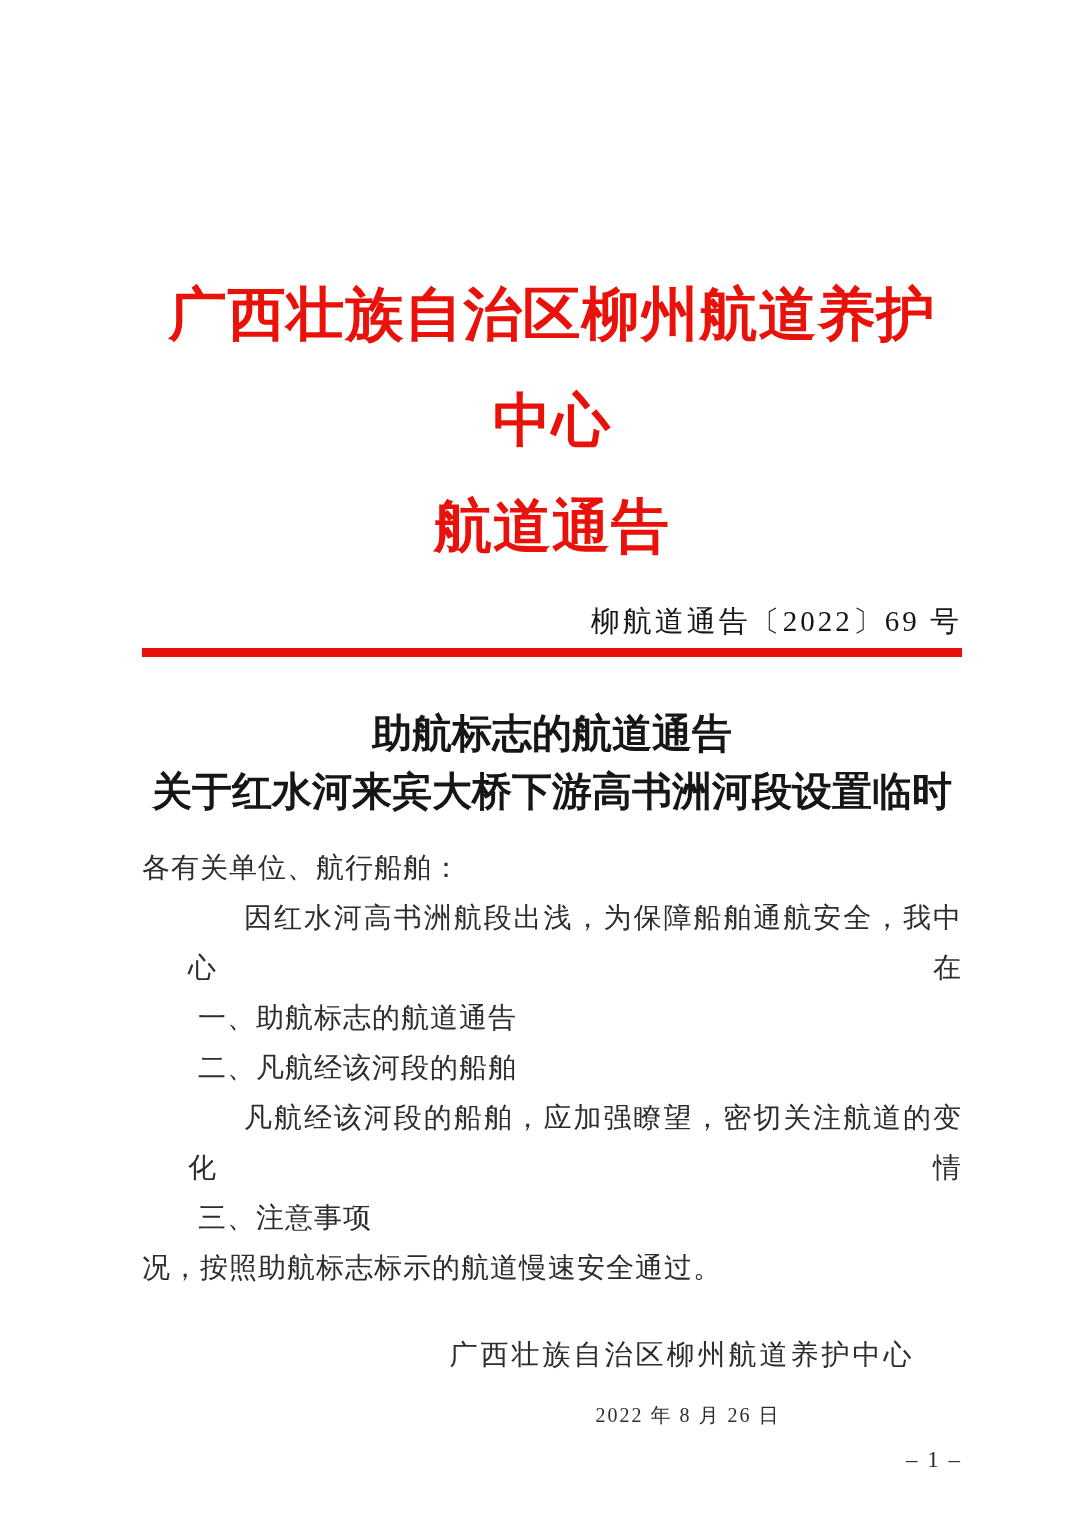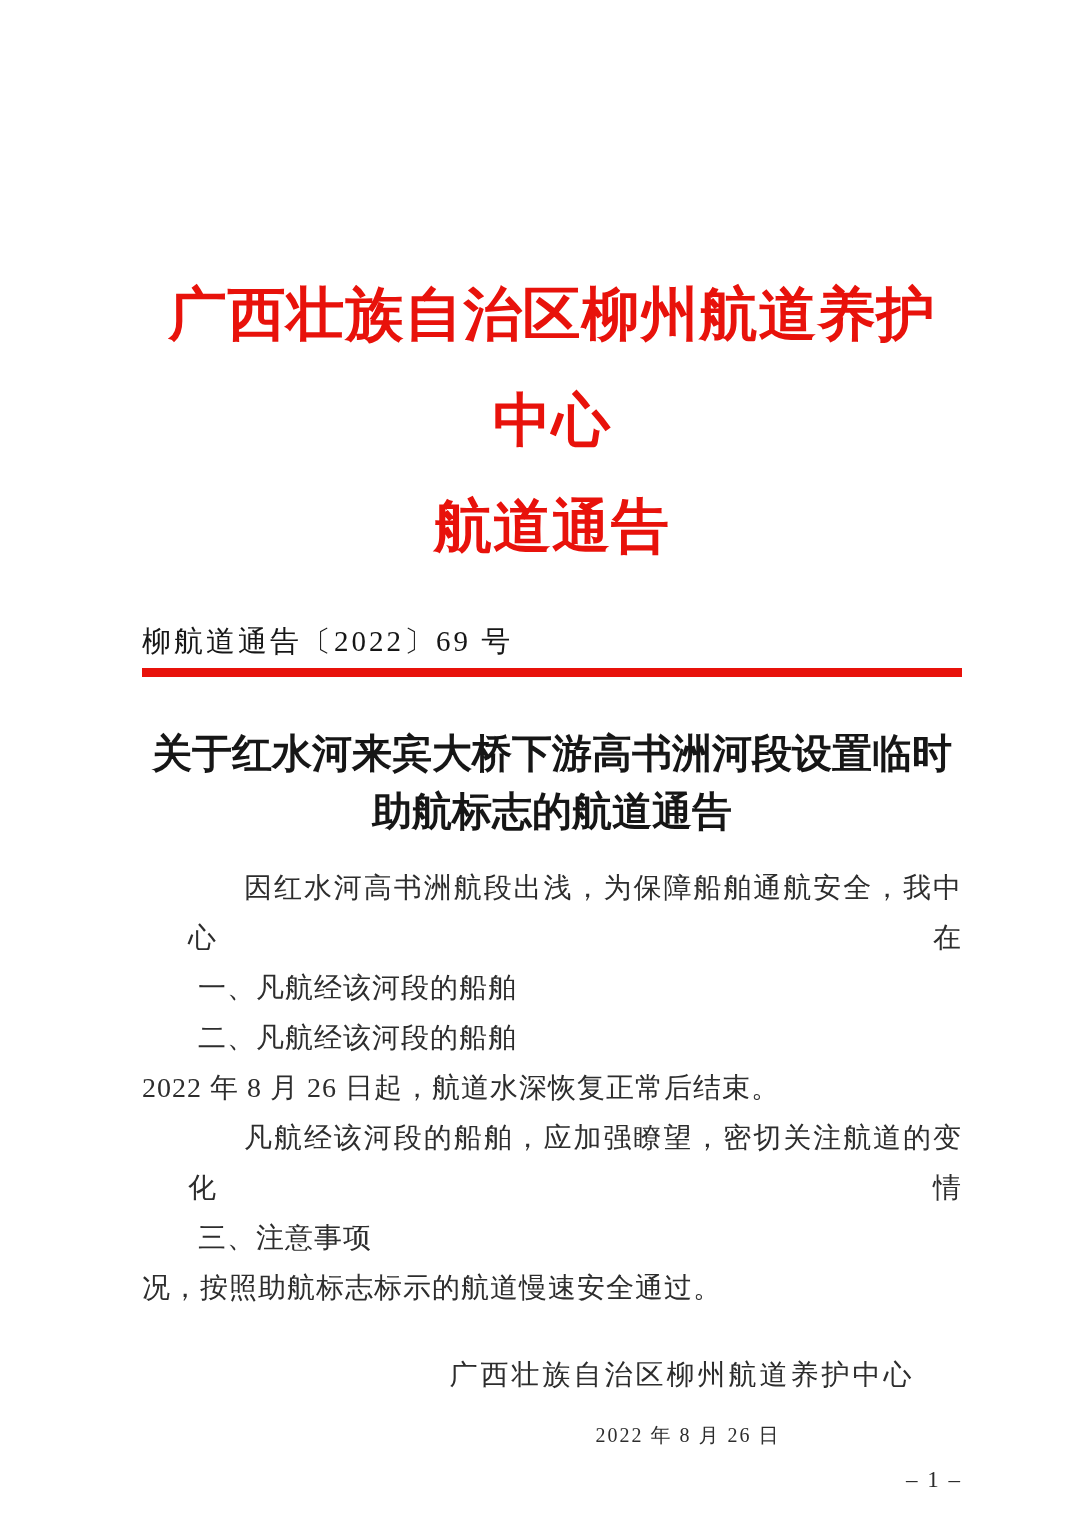--- a/index.html
+++ b/index.html
@@ -27,22 +27,22 @@
     margin-top: 262px;
     text-align: center;
     color: var(--accent-red);
     font-weight: bold;
     font-size: 58px;
     line-height: 106px;
     letter-spacing: 1px;
   }
   .org-title .line { display: block; }
   .doc-number {
-    margin-top: 40px;
-    text-align: left;
+    margin-top: 20px;
+    text-align: right;
     color: var(--ink);
     font-size: 29px;
     line-height: 42px;
     letter-spacing: 3px;
   }
   .red-rule {
     margin-top: 6px;
     width: 100%;
     height: 9px;
     background: var(--accent-red);
@@ -106,29 +106,29 @@
   <h1 class="org-title">
     <span class="line">广西壮族自治区柳州航道养护中心</span>
     <span class="line">航道通告</span>
   </h1>
 
   <div class="doc-number">柳航道通告〔2022〕69 号</div>
 
   <div class="red-rule"></div>
 
   <h2 class="subject-title">
+    <span class="line">助航标志的航道通告</span>
     <span class="line">关于红水河来宾大桥下游高书洲河段设置临时</span>
-    <span class="line">助航标志的航道通告</span>
   </h2>
 
   <div class="doc-body">
+    <div class="bline">各有关单位、航行船舶：</div>
     <div class="bline indent stretch">因红水河高书洲航段出浅，为保障船舶通航安全，我中心在</div>
-    <div class="bline indent">一、凡航经该河段的船舶</div>
+    <div class="bline indent">一、助航标志的航道通告</div>
     <div class="bline indent">二、凡航经该河段的船舶</div>
-    <div class="bline">2022 年 8 月 26 日起，航道水深恢复正常后结束。</div>
     <div class="bline indent stretch">凡航经该河段的船舶，应加强瞭望，密切关注航道的变化情</div>
     <div class="bline indent">三、注意事项</div>
     <div class="bline">况，按照助航标志标示的航道慢速安全通过。</div>
   </div>
 
   <div class="signer">广西壮族自治区柳州航道养护中心</div>
   <div class="sign-date">2022 年 8 月 26 日</div>
   <div class="page-number">– 1 –</div>
 
 </div>

